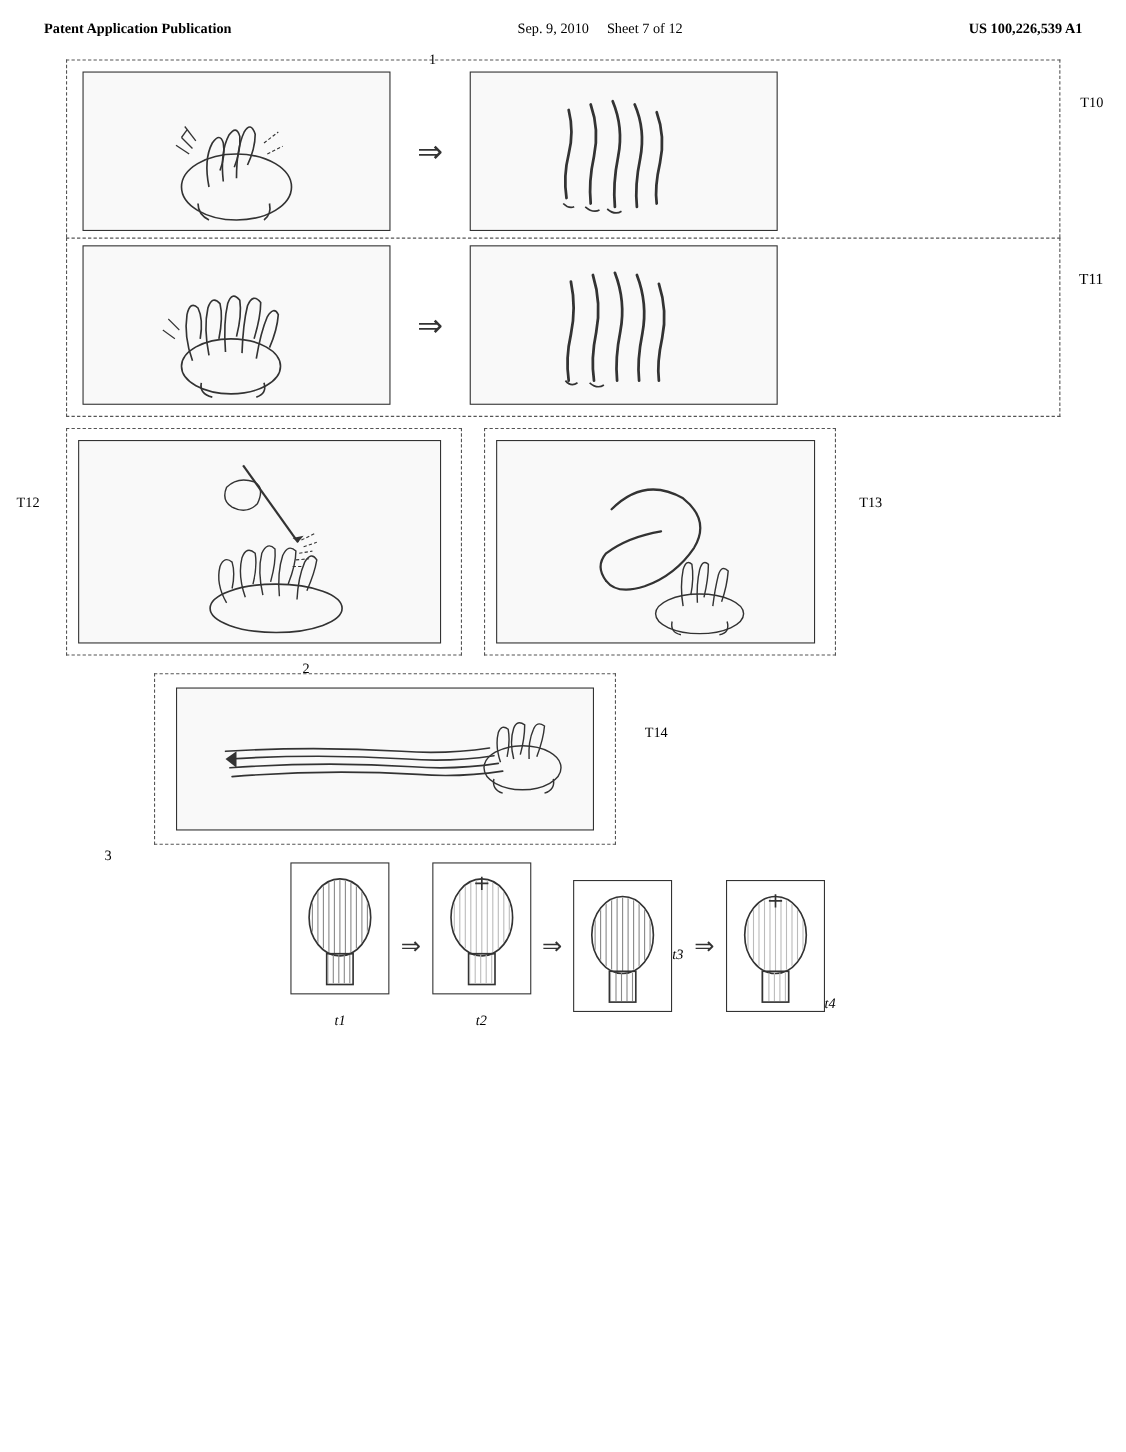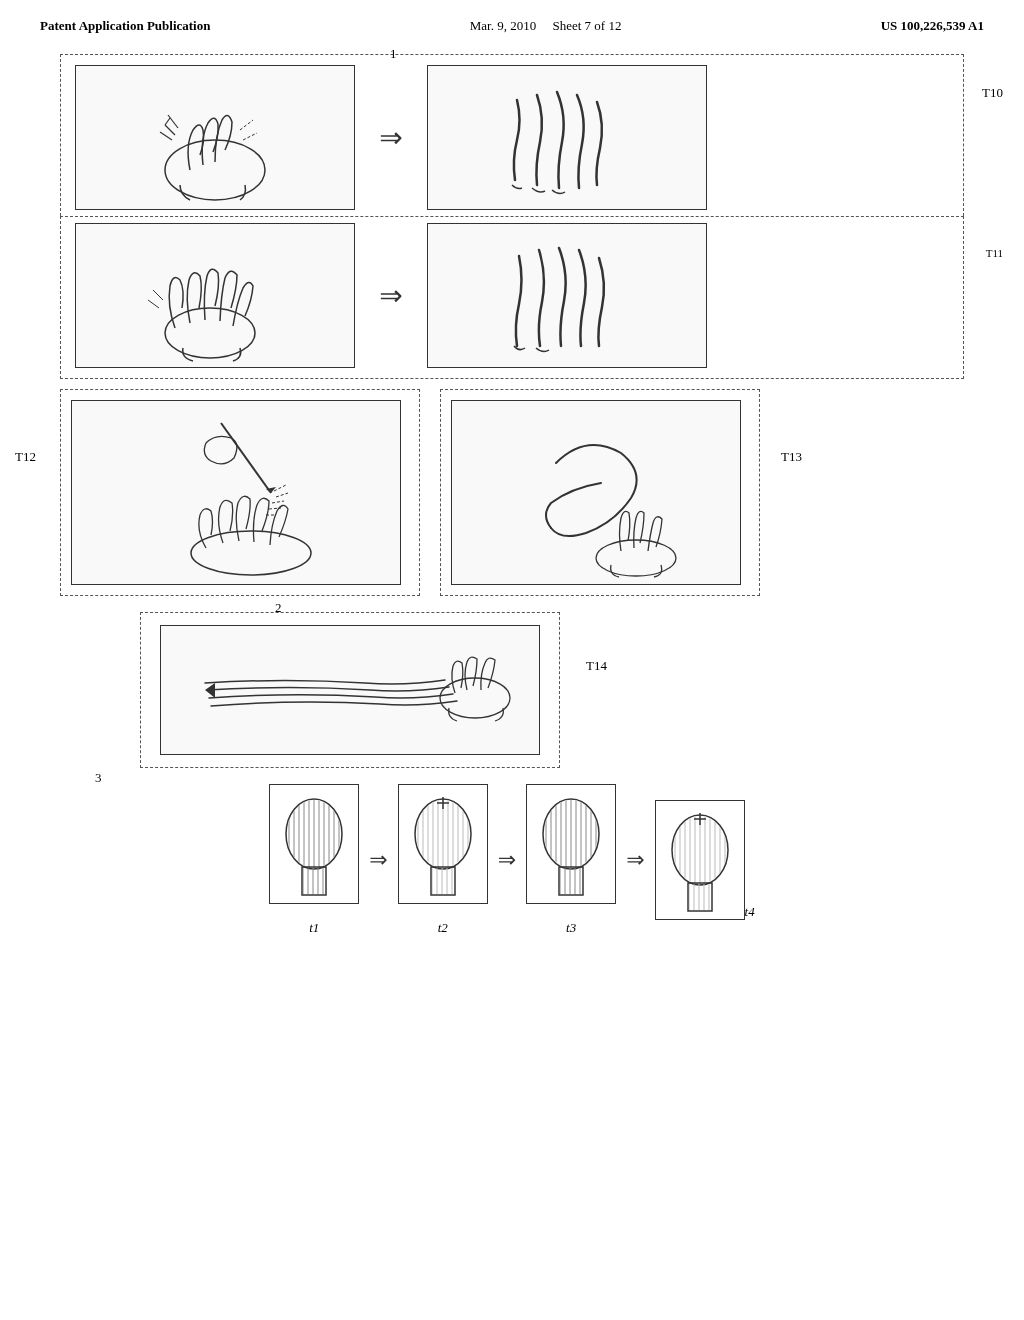--- a/index.html
+++ b/index.html
@@ -97,21 +97,21 @@
       font-weight: bold;
       margin-top: 18px;
     }
   </style>
 </head>
 <body>
 
 <div class="header">
   <span class="header-left">Patent Application Publication</span>
   <span class="header-center">
-    <span>Mar. 9, 2010</span>
+    <span>Sep. 9, 2010</span>
     &nbsp;&nbsp;&nbsp;
     <span>Sheet 7 of 12</span>
   </span>
   <span class="header-right">US 100,226,539 A1</span>
 </div>
 
 <div class="main">
 
   <div style="position:relative; margin-bottom:10px;">
 
@@ -192,21 +192,21 @@
           <path d="M102,22 Q110,48 105,74 Q100,98 103,118" fill="none" stroke="#333" stroke-width="2.5" stroke-linecap="round"></path>
           <path d="M122,20 Q132,46 127,73 Q122,98 124,118" fill="none" stroke="#333" stroke-width="2.5" stroke-linecap="round"></path>
           <path d="M142,22 Q152,48 147,75 Q142,100 144,118" fill="none" stroke="#333" stroke-width="2.5" stroke-linecap="round"></path>
           <path d="M162,30 Q170,55 165,79 Q160,102 162,118" fill="none" stroke="#333" stroke-width="2.5" stroke-linecap="round"></path>
 
           <path d="M77,118 Q82,124 88,120" fill="none" stroke="#333" stroke-width="1.5"></path>
           <path d="M99,120 Q106,126 112,122" fill="none" stroke="#333" stroke-width="1.5"></path>
         </svg>
       </div>
 
-      <div style="position:absolute; right:-40px; top:30px; font-size:11px;">T11</div>
+      <div style="position:absolute; right:-40px; top:30px; font-size:14px;">T11</div>
     </div>
   </div>
 
   <div style="position:relative; display:flex; gap:20px; margin-bottom:16px; align-items:center;">
 
     <div style="position:relative;">
       <div style="position:absolute; left:-45px; top:60px; font-size:13px;">T12</div>
       <div class="dashed-box" style="width:360px; flex-direction:column; align-items:flex-start; padding:10px;">
         <div class="solid-frame" style="width:330px; height:185px;">
           <svg width="320" height="180" viewBox="0 0 320 180">
@@ -369,21 +369,21 @@
               <line x1="44" y1="79" x2="44" y2="105" stroke="#bbb" stroke-width="1"></line>
               <line x1="49" y1="79" x2="49" y2="105" stroke="#bbb" stroke-width="1"></line>
             </g>
           </svg>
         </div>
         <div class="finger-label">t2</div>
       </div>
 
       <div class="finger-arrow">⇒</div>
 
-      <div style="display:flex; flex-direction:column; align-items:center;">
+      <div style="display:flex; flex-direction:row; align-items:center;">
         <div class="finger-box" style="width:90px; height:120px;">
           <svg width="80" height="110" viewBox="0 0 80 110">
             <ellipse cx="40" cy="45" rx="28" ry="35" fill="none" stroke="#333" stroke-width="1.5"></ellipse>
             <clipPath id="fp3">
                 <ellipse cx="40" cy="45" rx="27" ry="34"></ellipse>
               </clipPath>
             <g clip-path="url(#fp3)">
               <line x1="15" y1="15" x2="15" y2="78" stroke="#888" stroke-width="1"></line>
               <line x1="20" y1="12" x2="20" y2="80" stroke="#888" stroke-width="1"></line>
               <line x1="25" y1="11" x2="25" y2="80" stroke="#888" stroke-width="1"></line>

